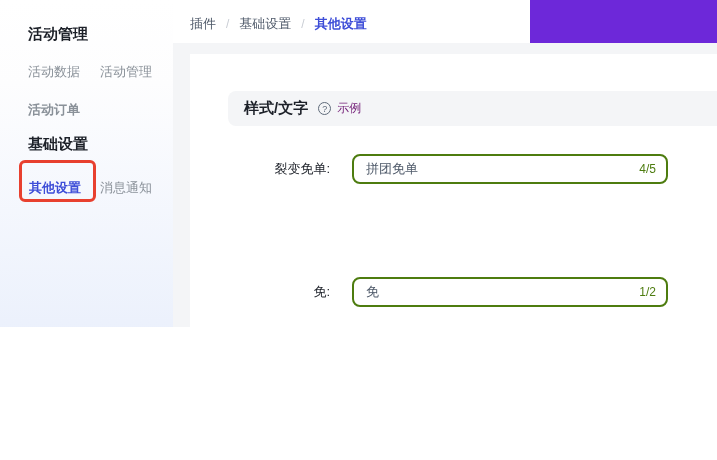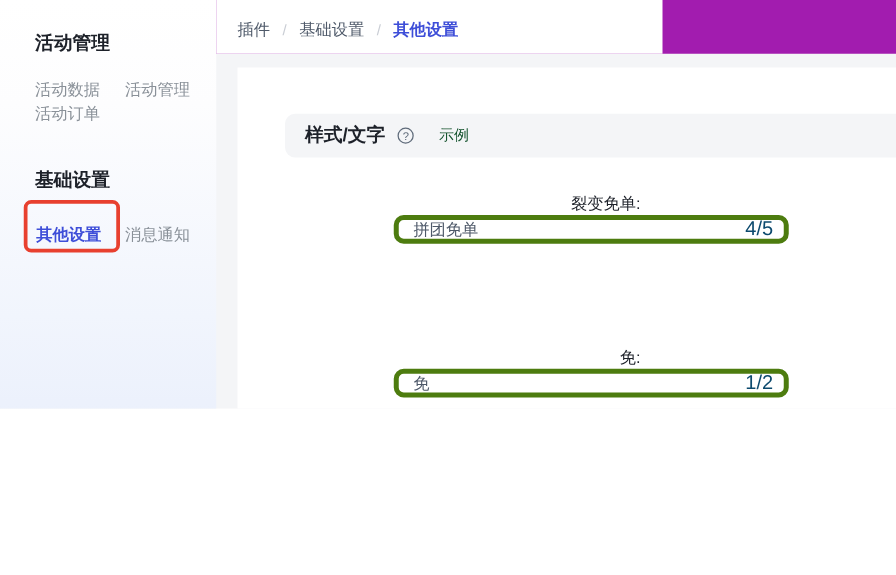--- a/index.html
+++ b/index.html
@@ -46,21 +46,21 @@
     border: 3px solid #e8402f;
     border-radius: 6px;
     box-sizing: border-box;
   }
 
   
   .topbar {
     position: absolute;
     left: 173px; top: 0;
     width: 544px; height: 43px;
-    background: #a21caf;
+    background: #6d28d9;
   }
   .topbar-white {
     width: 357px; height: 43px;
     background: #ffffff;
     display: flex;
     align-items: center;
     padding-left: 17px;
     padding-top: 5px;
     box-sizing: border-box;
   }
@@ -100,78 +100,77 @@
     margin-left: 10px;
     border: 1px solid #5f6b7a;
     border-radius: 50%;
     font-size: 9px;
     color: #5f6b7a;
     box-sizing: border-box;
     cursor: pointer;
   }
   .help-label {
     font-size: 12px;
-    color: #14532d;
-    margin-left: 20px;
+    color: #701a75;
+    margin-left: 6px;
     cursor: pointer;
   }
 
   
   .form { margin-top: 28px; }
   .form-row {
     display: flex;
     align-items: center;
     height: 30px;
     margin-bottom: 11px;
-    flex-direction: column;
   }
   .form-label {
     width: 102px;
     text-align: right;
     font-size: 13px;
     color: #1d2129;
     margin-right: 22px;
     white-space: nowrap;
   }
   .input-wrap {
     position: relative;
     width: 316px; height: 30px;
   }
   .input-wrap input {
     width: 100%; height: 100%;
     box-sizing: border-box;
-    border: 4px solid #4d7c0f;
+    border: 2px solid #4d7c0f;
     border-radius: 8px;
     padding: 0 44px 0 12px;
     font-size: 13px;
     color: #4e5969;
     font-family: "Liberation Sans", "DejaVu Sans", sans-serif;
     background: #ffffff;
     outline: none;
   }
   .counter {
     position: absolute;
     right: 12px; top: 50%;
     transform: translateY(-50%);
-    font-size: 16px;
-    color: #0c4a6e;
+    font-size: 12px;
+    color: #4d7c0f;
     pointer-events: none;
   }
 </style>
 </head>
 <body>
 
 <div class="screen">
 
   <aside class="sidebar">
     <div class="side-abs section-title" style="left:28px; top:25px;">活动管理</div>
 
     <div class="side-abs side-link" style="left:28px; top:63px;">活动数据</div>
     <div class="side-abs side-link" style="left:100px; top:63px;">活动管理</div>
-    <div class="side-abs side-link" style="left:28px; top:82px;">活动订单</div>
+    <div class="side-abs side-link" style="left:28px; top:101px;font-weight:bold;">活动订单</div>
 
     <div class="side-abs section-title" style="left:28px; top:135px;">基础设置</div>
 
     <div class="red-box"></div>
 
     <div class="side-abs side-link active" style="left:29px; top:179px;">其他设置</div>
     <div class="side-abs side-link" style="left:100px; top:179px;">消息通知</div>
   </aside>
 
   <header class="topbar">

